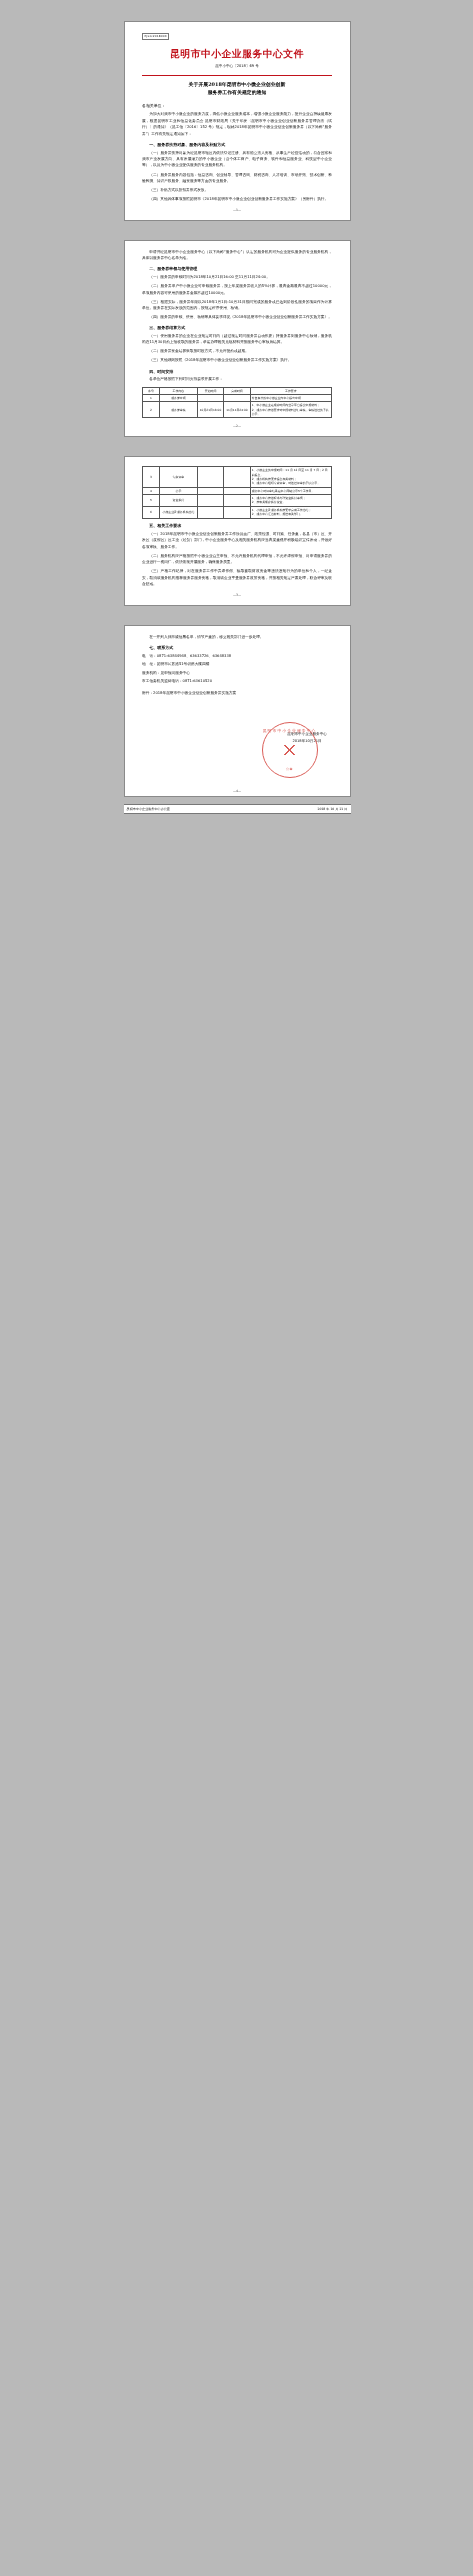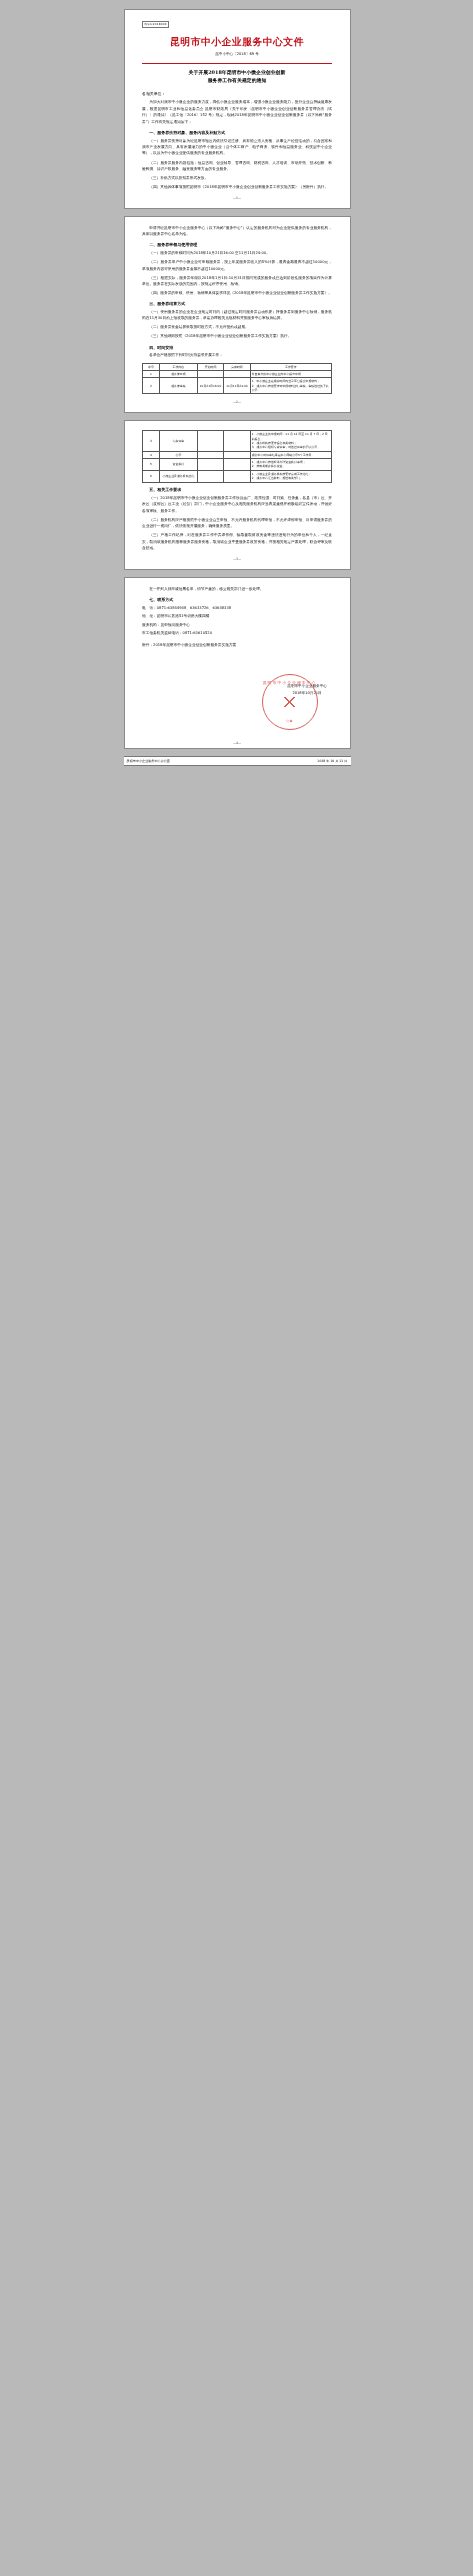--- a/index.html
+++ b/index.html
@@ -1,18 +1,18 @@
 <!DOCTYPE html>
 <html style="font-size:8.2px"><head>
 <meta charset="utf-8">
 <style>
   html,body{margin:0;padding:0;background:#b9b9b9;}
   body{font-family:"DejaVu Sans","Liberation Sans",sans-serif;}
   .page-wrap{width:474px;min-height:3349px;background:#b9b9b9;display:flex;flex-direction:column;align-items:center;padding-top:9.3px;box-sizing:border-box;}
-  .sheet{width:227px;background:#fff;border:0.5px solid #8a8a8a;box-sizing:border-box;padding:5.2px 17.5px 8.2px 17.5px;margin-bottom:7.2px;position:relative;}
+  .sheet{width:227px;background:#fff;border:0.5px solid #8a8a8a;box-sizing:border-box;padding:5.2px 17.5px 8.2px 17.5px;margin-bottom:7.2px;position:relative;margin-top:12px;}
   .sheet.first{padding-top:7.2px;}
   .doccode{font-size:2.8px;color:#222;border:0.5px solid #777;display:inline-block;padding:0.5px 1.5px;letter-spacing:0.2px;}
   .redtitle{color:#c1121b;font-weight:bold;text-align:center;font-size:9.8px;letter-spacing:0.5px;margin:8.2px 0 3.1px 0;font-family:"DejaVu Serif","Liberation Serif",serif;}
   .redline{height:1px;background:#c1121b;margin:4.1px 0 3.1px 0;}
   .docnum{text-align:center;font-size:3.6px;color:#111;margin:2.1px 0 7.2px 0;}
   .doctitle{text-align:center;font-size:4.9px;font-weight:bold;line-height:1.7;color:#000;margin:3.1px 0 7.2px 0;font-family:"DejaVu Serif","Liberation Serif",serif;}
   .salut{font-size:3.9px;margin:4.1px 0 3.1px 0;color:#000;}
   p.body{font-size:3.7px;line-height:1.75;color:#111;margin:2.6px 0;text-align:justify;text-indent:0;}
   p.ind{text-indent:7.2px;}
   .h2{font-size:4px;font-weight:bold;margin:4.6px 0 2.6px 0;text-indent:7.2px;color:#000;}

